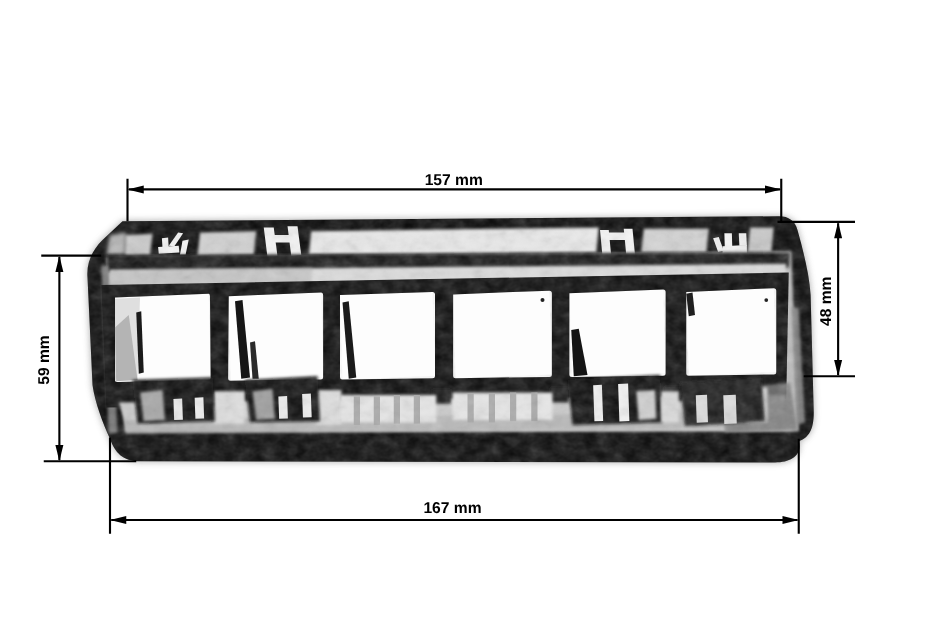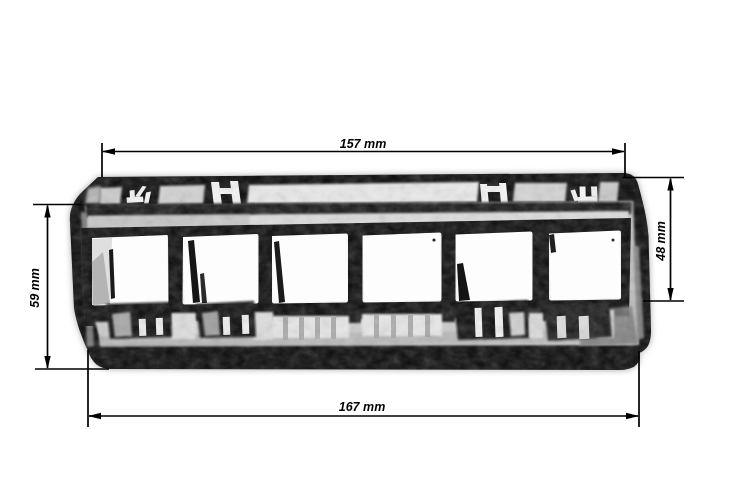--- a/index.html
+++ b/index.html
@@ -1,16 +1,16 @@
 <!DOCTYPE html>
 <html><head>
 <meta charset="utf-8">
 <style>
   html,body{margin:0;padding:0;background:#fff;}
-  .wrap{width:750px;height:500px;position:relative;font-family:"Liberation Sans",sans-serif;font-style:italic;}
+  .wrap{width:750px;height:500px;position:relative;font-family:"Liberation Sans",sans-serif;}
   svg{display:block;filter:blur(0.38px);}
 </style>
 </head>
 <body>
 <div class="wrap">
 <svg width="750" height="500" viewBox="0 0 750 500">
 <defs>
   <filter id="soft" x="-10%" y="-10%" width="120%" height="120%">
     <feGaussianBlur stdDeviation="3.1"></feGaussianBlur>
   </filter>

